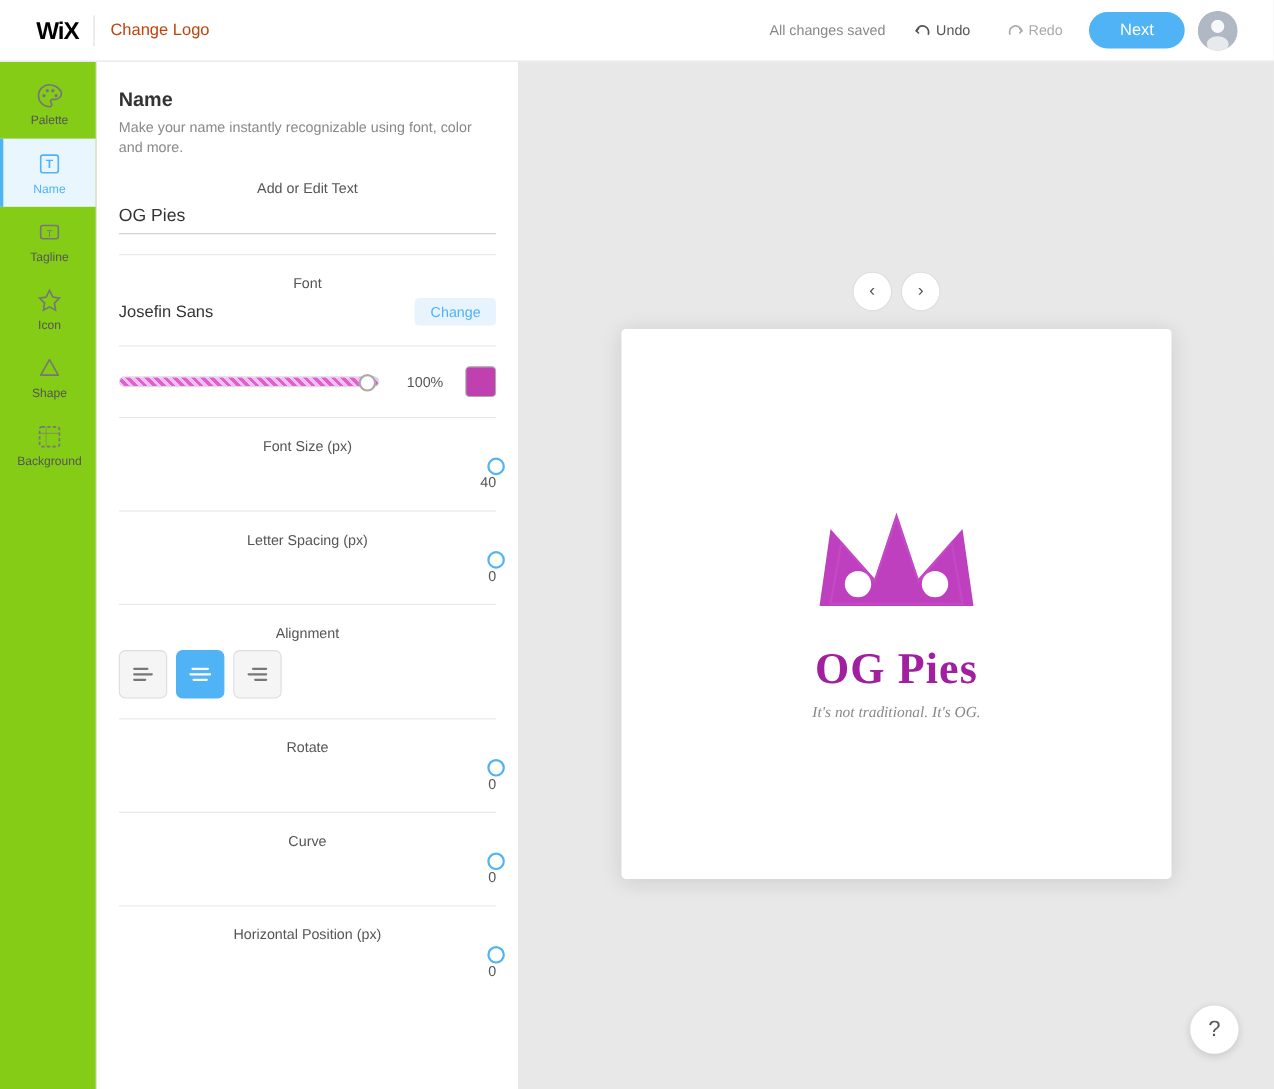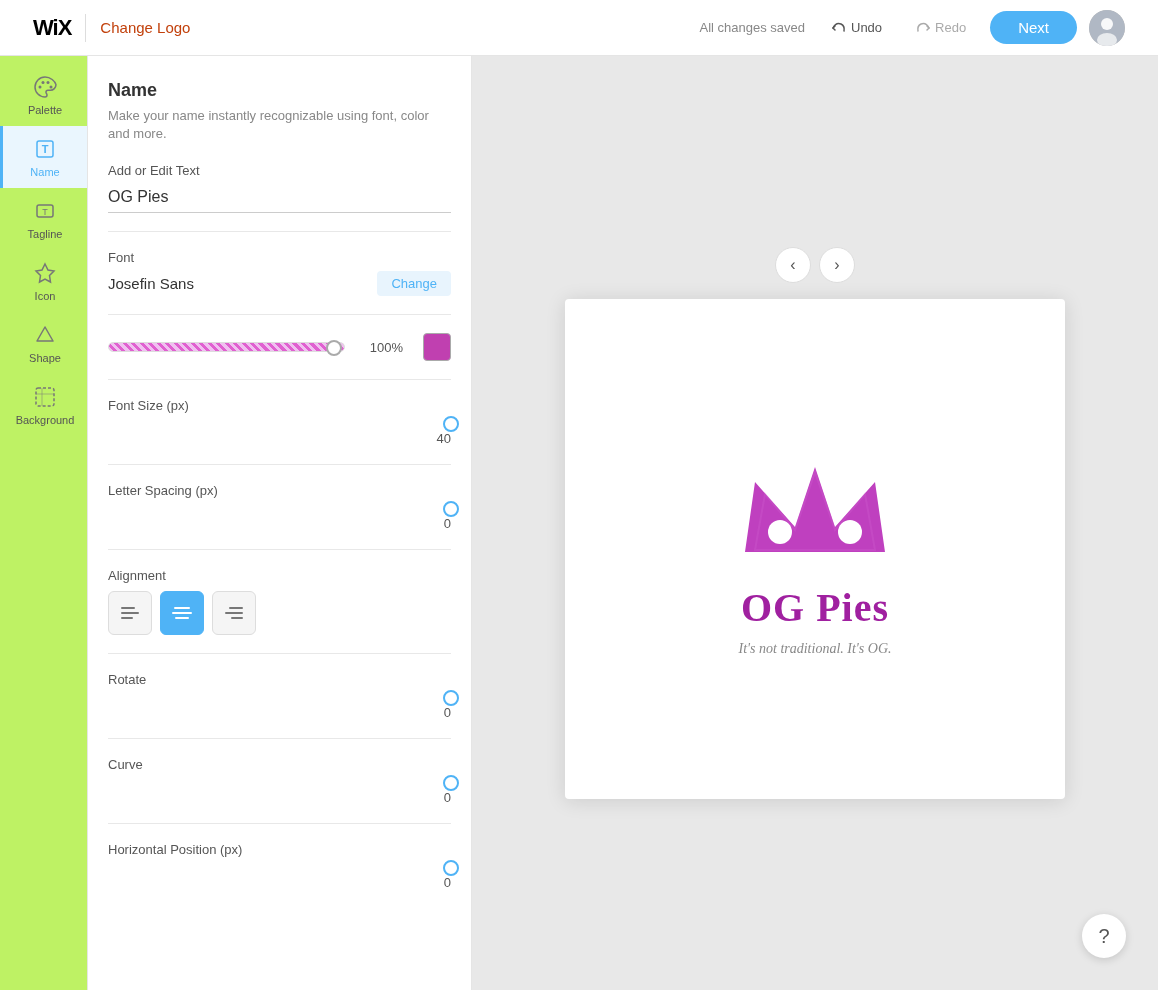--- a/index.html
+++ b/index.html
@@ -31,21 +31,21 @@
       width: 36px; height: 36px; border-radius: 50%; background: #bbb;
       overflow: hidden; display: flex; align-items: center; justify-content: center;
     }
     .avatar svg { width: 36px; height: 36px; }
 
     
     .main { display: flex; flex: 1; overflow: hidden; }
 
     
     .icon-sidebar {
-      width: 88px; background: #bef264; border-right: 1px solid #e5e5e5;
+      width: 88px; background: #84cc16; border-right: 1px solid #e5e5e5;
       display: flex; flex-direction: column; align-items: center; padding-top: 8px;
       flex-shrink: 0;
     }
     .icon-sidebar-item {
       display: flex; flex-direction: column; align-items: center;
       padding: 10px 0; width: 100%; cursor: pointer; border-left: 3px solid transparent;
       transition: background 0.15s;
     }
     .icon-sidebar-item.active { border-left: 3px solid #4fb3f6; background: #eaf6fe; }
     .icon-sidebar-label { font-size: 11px; color: #555; margin-top: 4px; }
@@ -54,21 +54,21 @@
 
     
     .options-panel {
       width: 384px; background: #fff; border-right: 1px solid #e5e5e5;
       overflow-y: auto; flex-shrink: 0; padding: 24px 20px 40px 20px;
     }
     .options-panel h2 { font-size: 18px; font-weight: 600; color: #333; margin-bottom: 6px; }
     .options-panel .subtitle { font-size: 13px; color: #888; margin-bottom: 20px; line-height: 1.4; }
     .section-divider { border: none; border-top: 1px solid #e8e8e8; margin: 18px 0; }
 
-    .field-label { font-size: 13px; color: #555; margin-bottom: 6px; font-weight: 500; }
+    .field-label { font-size: 13px; color: #555; margin-bottom: 6px; font-weight: 500; text-align: center; }
     .text-input {
       width: 100%; border: none; border-bottom: 1px solid #ccc;
       font-size: 16px; color: #333; padding: 4px 0 6px 0; outline: none;
       background: transparent;
     }
 
     .font-row { display: flex; align-items: center; justify-content: space-between; margin-top: 4px; }
     .font-name { font-size: 15px; color: #333; }
     .change-btn {
       background: #e8f4fd; color: #4fb3f6; border: none; border-radius: 4px;

